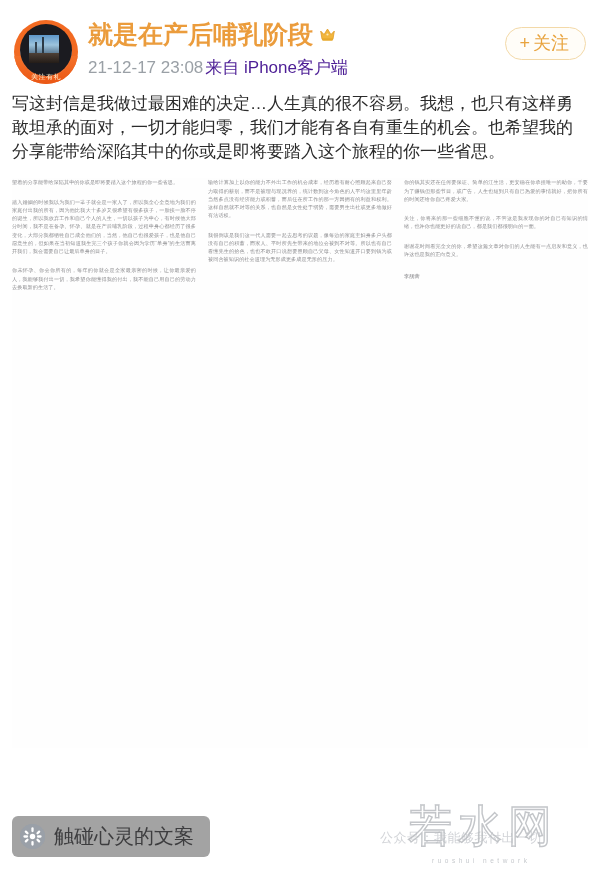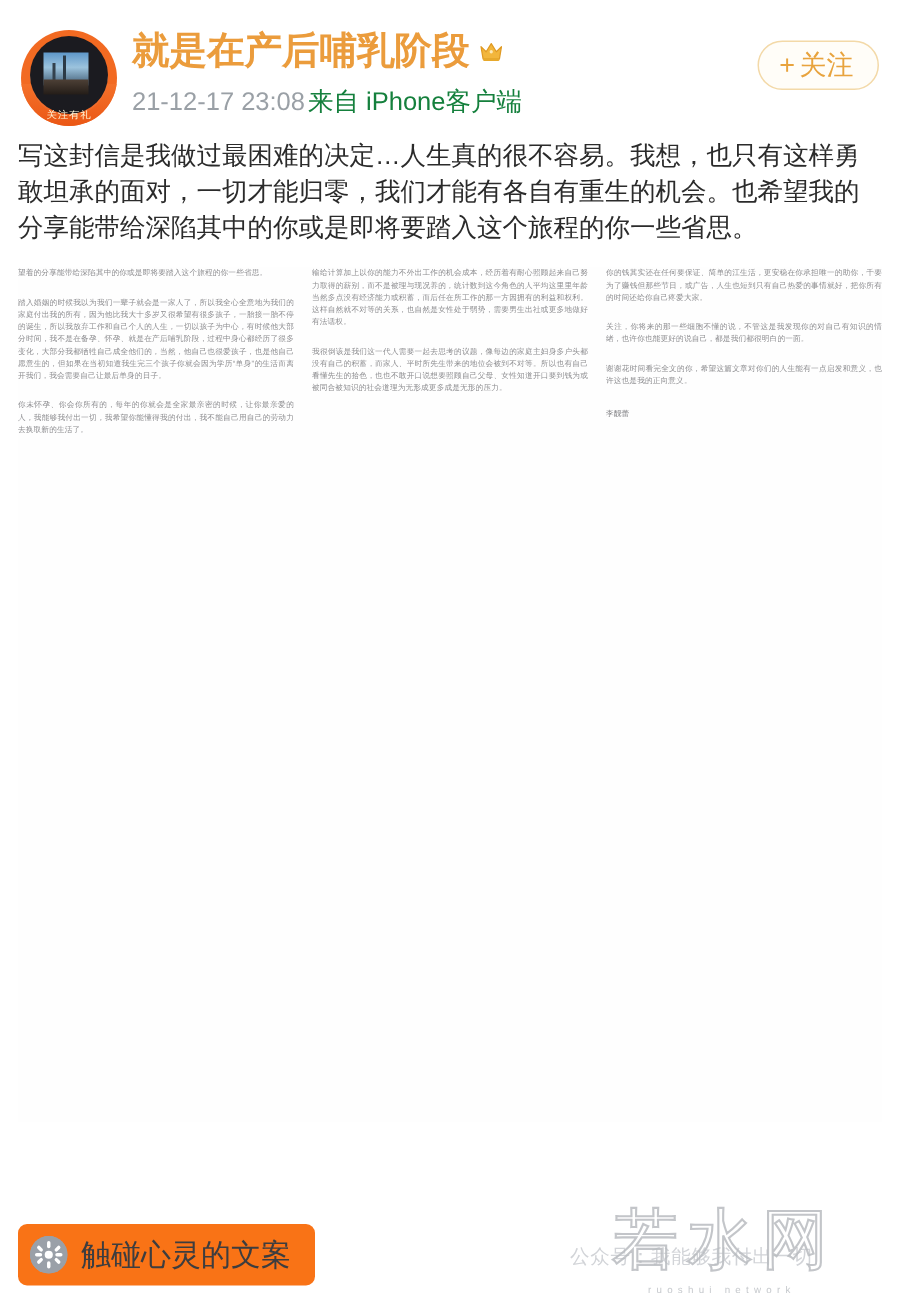--- a/index.html
+++ b/index.html
@@ -136,21 +136,21 @@
 
   .meta-row {
     margin-top: 9px;
     font-size: 17px;
     color: #9aa0a6;
     white-space: nowrap;
     display: flex;
     align-items: baseline;
     gap: 2px;
   }
-  .meta-source { color: #15803d; }
+  .meta-source { color: #4c1d95; }
 
   .follow-btn {
     position: absolute;
     right: 14px;
     top: 27px;
     border: 1px solid #f3d9a8;
     color: #e8a33d;
     background: #fffdf8;
     border-radius: 20px;
     padding: 6px 16px 7px 13px;
@@ -207,21 +207,21 @@
   }
 
   
   .topic-chip {
     position: absolute;
     left: 12px;
     bottom: 16px;
     display: inline-flex;
     align-items: center;
     gap: 9px;
-    background: #f97316;
+    background: #a3a3a3;
     border-radius: 6px;
     padding: 7px 16px 7px 8px;
     cursor: pointer;
     text-align: right;
   }
   .topic-icon {
     width: 25px; height: 25px;
     border-radius: 50%;
     background: #9aa0a8;
     position: relative;

